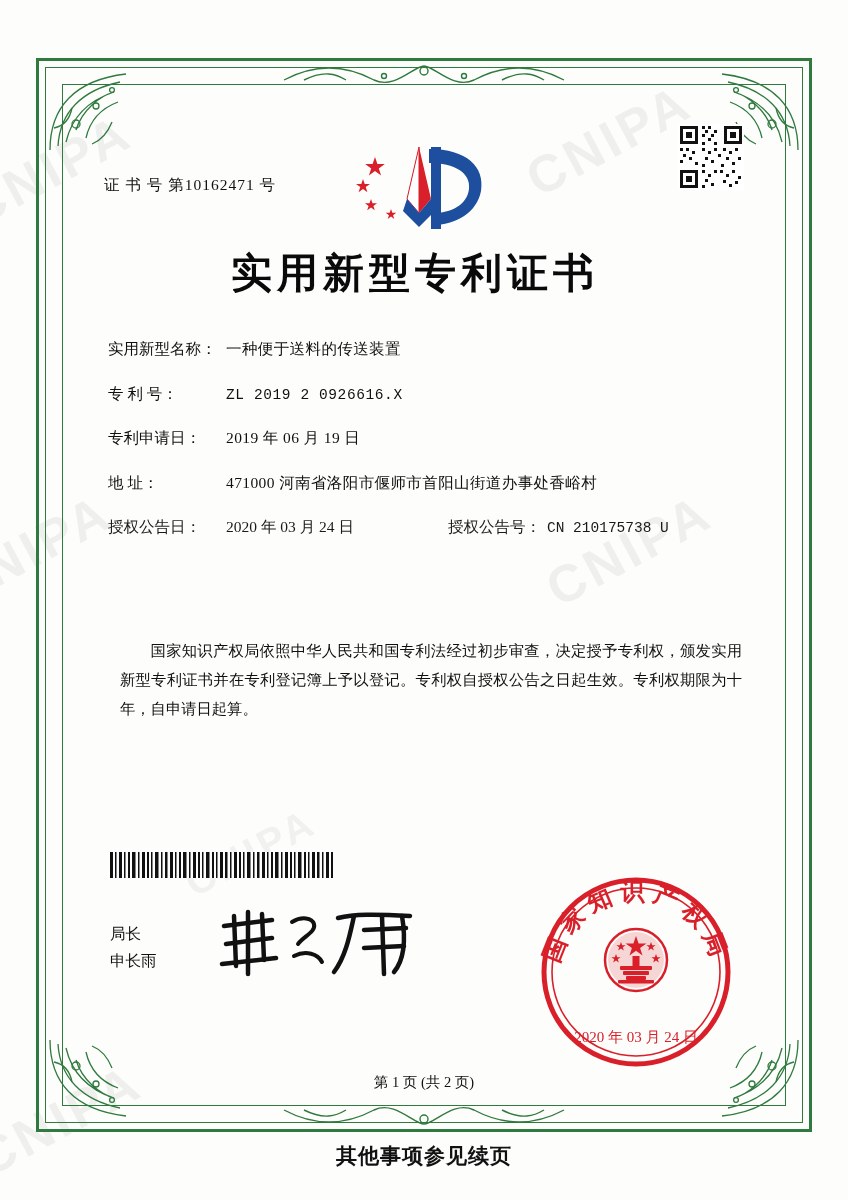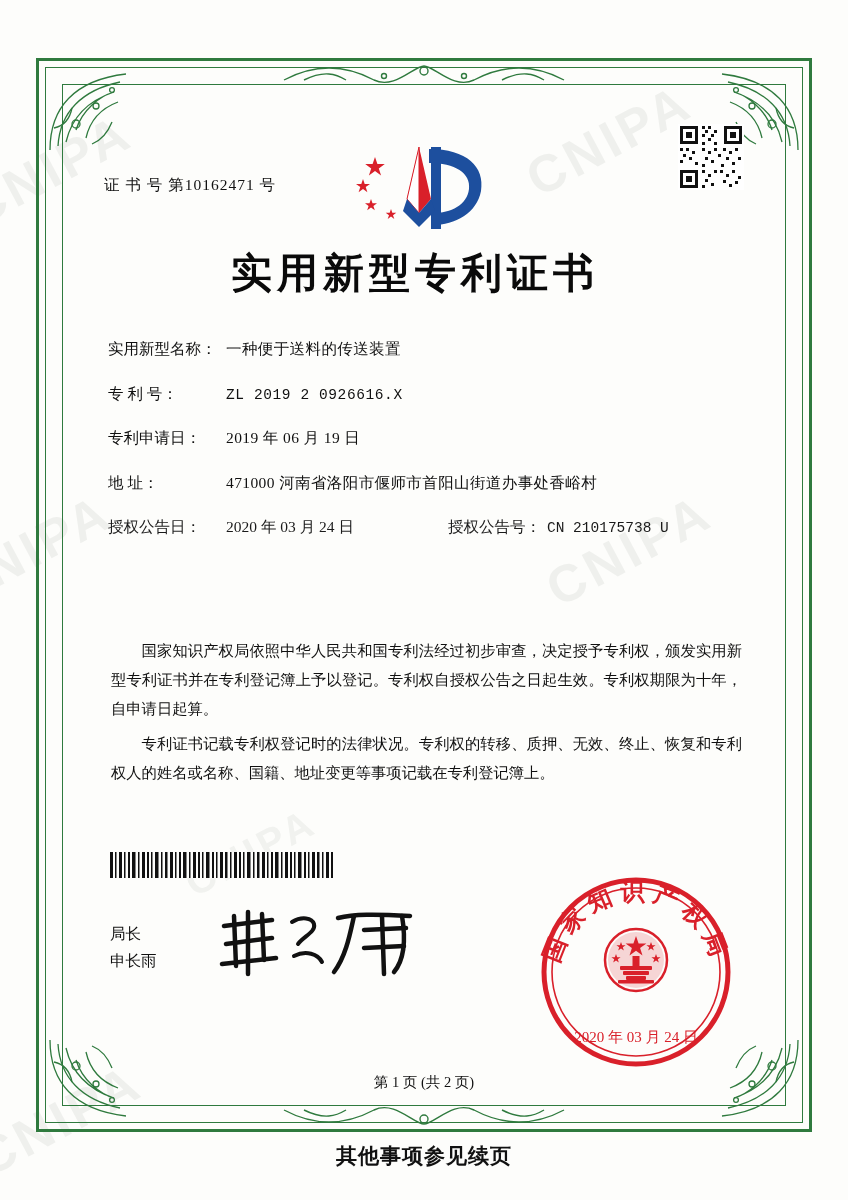--- a/index.html
+++ b/index.html
@@ -193,21 +193,21 @@
     position: absolute;
     left: 46px;
     right: 44px;
     top: 552px;
     font-size: 15.3px;
     line-height: 29px;
     text-align: justify;
     color: #101010;
   }
   .paras p {
-    margin: 0 0 6px 3px;
+    margin: 0 0 6px 12px;
     text-indent: 2em;
   }
 
   
   .barcode {
     position: absolute;
     left: 48px;
     top: 768px;
     width: 226px;
     height: 26px;
@@ -474,21 +474,20 @@
       <div class="field-row2">
         <span class="lbl">授权公告日：</span>
         <span class="v1">2020 年 03 月 24 日</span>
         <span class="lbl2">授权公告号：</span>
         <span class="v2">CN 210175738 U</span>
       </div>
     </div>
 
     <div class="paras">
       <p>国家知识产权局依照中华人民共和国专利法经过初步审查，决定授予专利权，颁发实用新型专利证书并在专利登记簿上予以登记。专利权自授权公告之日起生效。专利权期限为十年，自申请日起算。</p>
-      <p>专利证书记载专利权登记时的法律状况。专利权的转移、质押、无效、终止、恢复和专利权人的姓名或名称、国籍、地址变更等事项记载在专利登记簿上。</p>
     </div>
 
     <div class="barcode">
       <svg viewBox="0 0 226 26" preserveAspectRatio="none">
         <rect width="226" height="26" fill="#fdfdfb"></rect>
         <g fill="#111">
           <rect x="0" y="0" width="3" height="26"></rect>
             <rect x="5" y="0" width="1.5" height="26"></rect>
           <rect x="9" y="0" width="3" height="26"></rect>
             <rect x="14" y="0" width="1.5" height="26"></rect>

